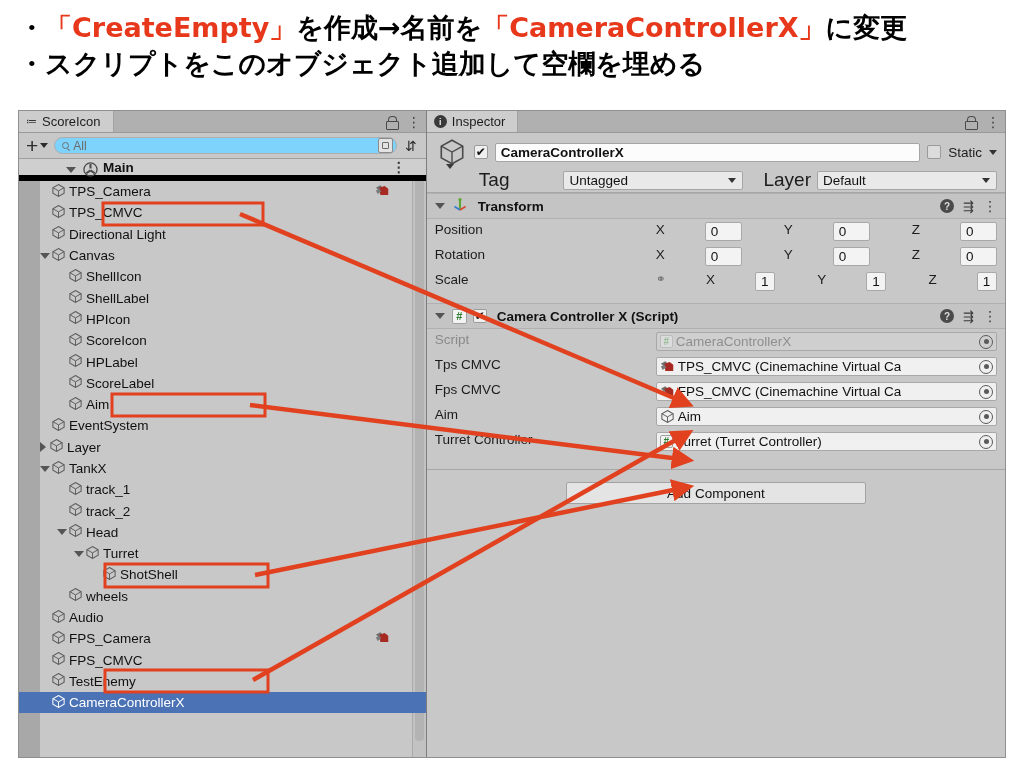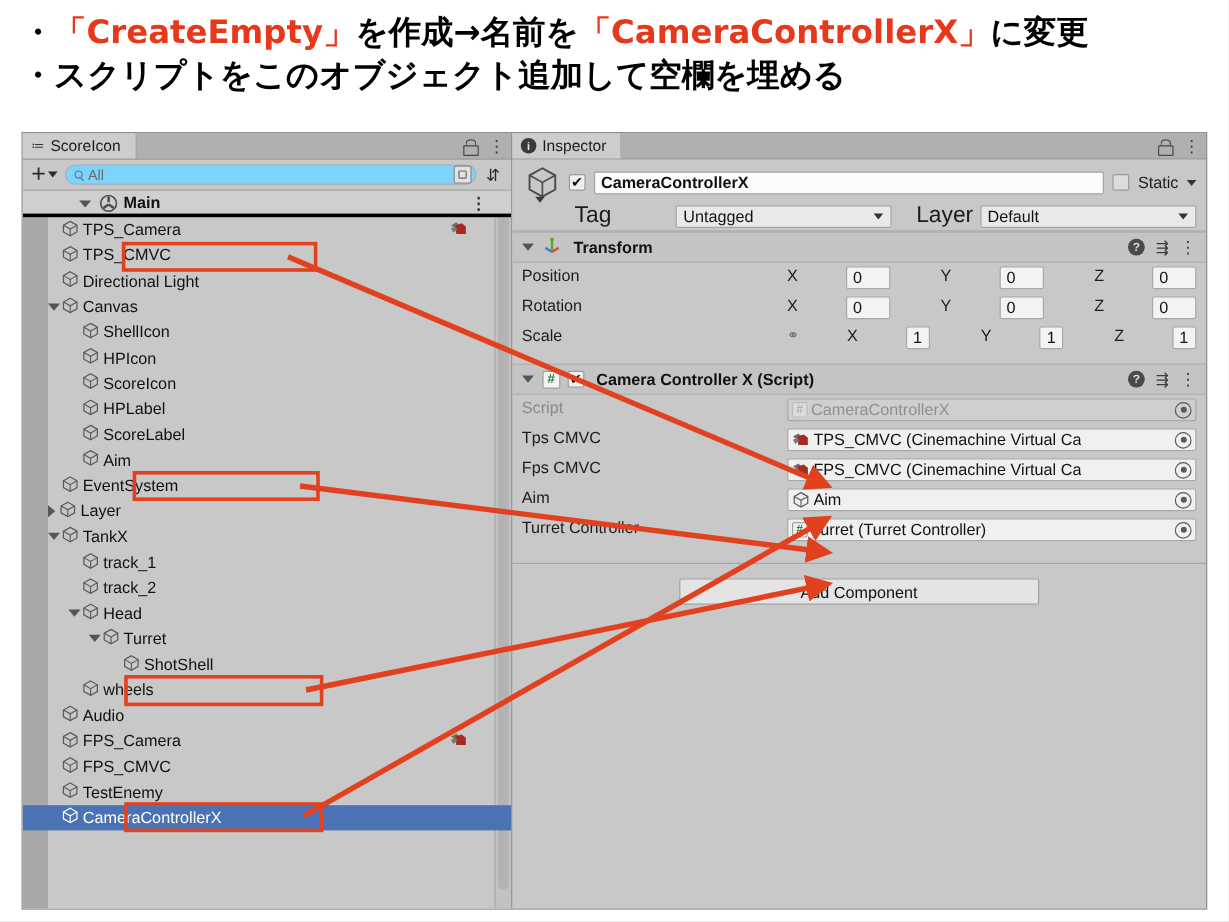--- a/index.html
+++ b/index.html
@@ -105,21 +105,21 @@
   .scrollcol {
     position:absolute; right:0; top:0; width:14px; height:100%;
     background:#c2c2c2; border-left:1px solid #aaa;
   }
   .scrollthumb {
     position:absolute; right:2px; top:2px; width:9px; height:97%;
     background:#b3b3b3; border-radius:4px;
   }
   .rootrow {
     height:22px; background:#cfcfcf; display:flex; align-items:center;
-    border-bottom:3px solid #000000; padding-left:64px; position:relative;
+    border-bottom:6px solid #000000; padding-left:64px; position:relative;
     font-size:13.5px; font-weight:bold; color:#111;
   }
   .rootrow .kebab { position:absolute; right:20px; }
   .row {
     height:21.3px; display:flex; align-items:center;
     font-size:13.5px; color:#111; position:relative;
     padding-left:0;
   }
   .row.selected { background:#4a72b5; color:#fff; }
   .row .cube { flex:none; }
@@ -325,20 +325,29 @@
             <span class="lbl">Canvas</span>
           </div>
           <div class="row">
             <span style="width: 38px; flex: 0 0 auto;"></span>
             <span class="tri-pad"></span>
             <span class="cube"><svg width="15" height="15" viewBox="0 0 16 16">
                 <path d="M8 1.6 L14 5 L14 11 L8 14.4 L2 11 L2 5 Z" fill="none" stroke="#5a5a5a" stroke-width="1.1"></path>
                 <path d="M2 5 L8 8.4 L14 5 M8 8.4 L8 14.4" fill="none" stroke="#5a5a5a" stroke-width="1"></path>
               </svg></span>
             <span class="lbl">ShellIcon</span>
+          </div>
+          <div class="row">
+            <span style="width: 38px; flex: 0 0 auto;"></span>
+            <span class="tri-pad"></span>
+            <span class="cube"><svg width="15" height="15" viewBox="0 0 16 16">
+                <path d="M8 1.6 L14 5 L14 11 L8 14.4 L2 11 L2 5 Z" fill="none" stroke="#5a5a5a" stroke-width="1.1"></path>
+                <path d="M2 5 L8 8.4 L14 5 M8 8.4 L8 14.4" fill="none" stroke="#5a5a5a" stroke-width="1"></path>
+              </svg></span>
+            <span class="lbl">ShellLabel</span>
           </div>
           <div class="row">
             <span style="width: 38px; flex: 0 0 auto;"></span>
             <span class="tri-pad"></span>
             <span class="cube"><svg width="15" height="15" viewBox="0 0 16 16">
                 <path d="M8 1.6 L14 5 L14 11 L8 14.4 L2 11 L2 5 Z" fill="none" stroke="#5a5a5a" stroke-width="1.1"></path>
                 <path d="M2 5 L8 8.4 L14 5 M8 8.4 L8 14.4" fill="none" stroke="#5a5a5a" stroke-width="1"></path>
               </svg></span>
             <span class="lbl">HPIcon</span>
           </div>

